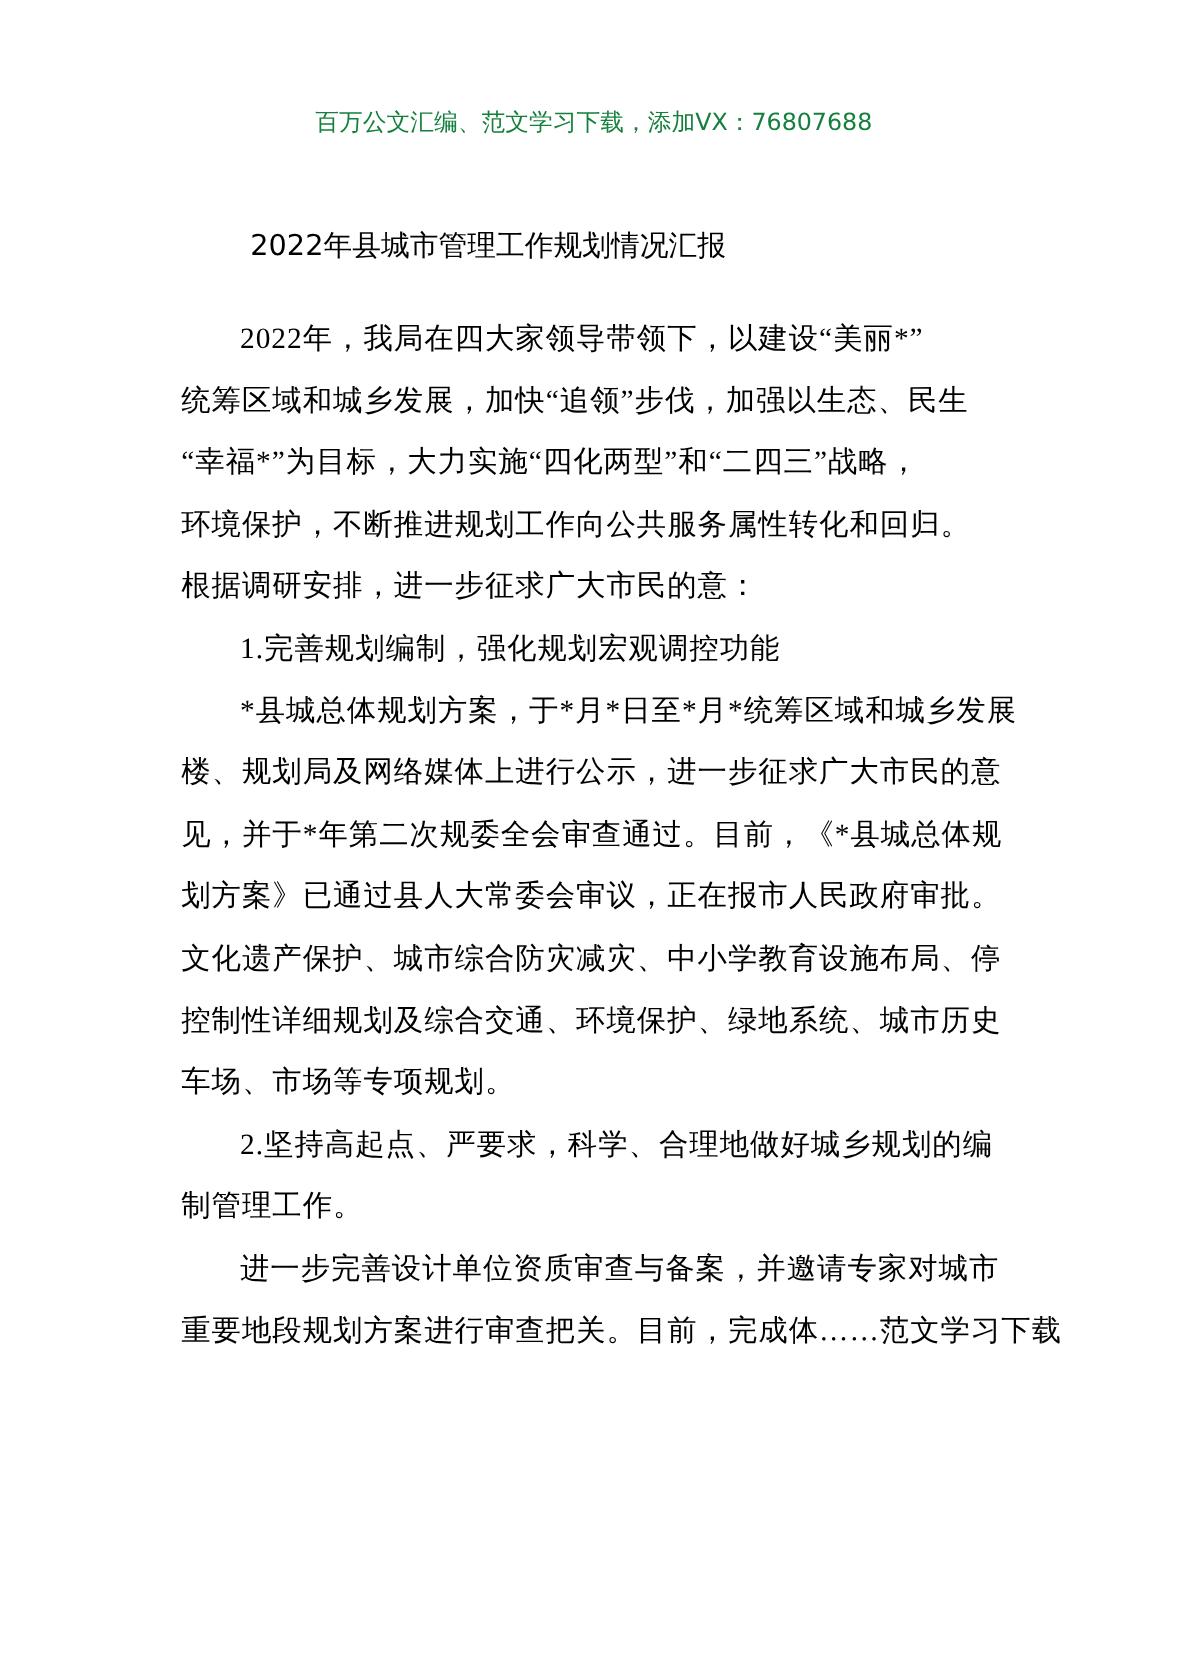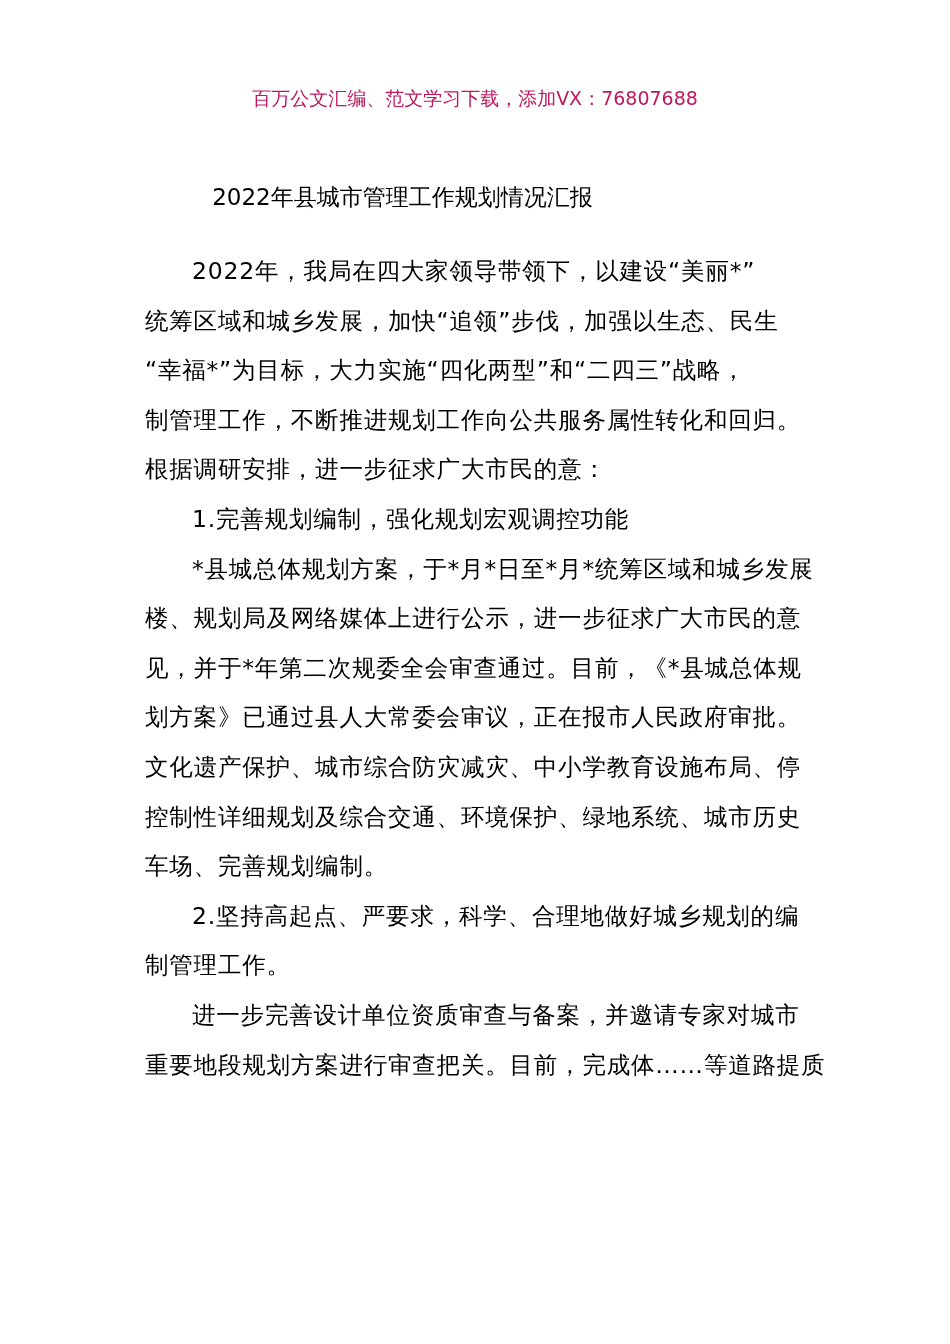--- a/index.html
+++ b/index.html
@@ -16,41 +16,41 @@
       color: #000000;
     }
     .watermark {
       position: absolute;
       top: 84px;
       left: 0;
       width: 950px;
       text-align: center;
       font-size: 19px;
       line-height: 28px;
-      color: #be185d;
+      color: #15803d;
       letter-spacing: 0px;
       white-space: nowrap;
     }
     .doc-title {
       position: absolute;
       top: 181px;
       left: 0;
       width: 781px;
       text-align: center;
       font-size: 23px;
       line-height: 32px;
       color: #000;
       white-space: nowrap;
-      margin-left: 12px;
     }
     .body-text {
       position: absolute;
       top: 254px;
       left: 145px;
       width: 680px;
+      font-family: Liberation Serif, serif;
     }
     .line {
       display: block;
       height: 49.6px;
       line-height: 34px;
       font-size: 23.5px;
       white-space: nowrap;
       letter-spacing: 0.8px;
     }
     .indent {
@@ -61,27 +61,27 @@
 <body>
 
 <div class="watermark">百万公文汇编、范文学习下载，添加VX：76807688</div>
 
 <div class="doc-title">2022年县城市管理工作规划情况汇报</div>
 
 <div class="body-text">
   <span class="line indent">2022年，我局在四大家领导带领下，以建设“美丽*”</span>
   <span class="line">统筹区域和城乡发展，加快“追领”步伐，加强以生态、民生</span>
   <span class="line">“幸福*”为目标，大力实施“四化两型”和“二四三”战略，</span>
-  <span class="line">制管理工作，不断推进规划工作向公共服务属性转化和回归。</span>
+  <span class="line">环境保护，不断推进规划工作向公共服务属性转化和回归。</span>
   <span class="line">根据调研安排，进一步征求广大市民的意：</span>
   <span class="line indent">1.完善规划编制，强化规划宏观调控功能</span>
   <span class="line indent">*县城总体规划方案，于*月*日至*月*统筹区域和城乡发展</span>
   <span class="line">楼、规划局及网络媒体上进行公示，进一步征求广大市民的意</span>
   <span class="line">见，并于*年第二次规委全会审查通过。目前，《*县城总体规</span>
   <span class="line">划方案》已通过县人大常委会审议，正在报市人民政府审批。</span>
   <span class="line">文化遗产保护、城市综合防灾减灾、中小学教育设施布局、停</span>
   <span class="line">控制性详细规划及综合交通、环境保护、绿地系统、城市历史</span>
-  <span class="line">车场、完善规划编制。</span>
+  <span class="line">车场、市场等专项规划。</span>
   <span class="line indent">2.坚持高起点、严要求，科学、合理地做好城乡规划的编</span>
   <span class="line">制管理工作。</span>
   <span class="line indent">进一步完善设计单位资质审查与备案，并邀请专家对城市</span>
-  <span class="line">重要地段规划方案进行审查把关。目前，完成体……等道路提质</span>
+  <span class="line">重要地段规划方案进行审查把关。目前，完成体……范文学习下载</span>
 </div>
 
 </body></html>

